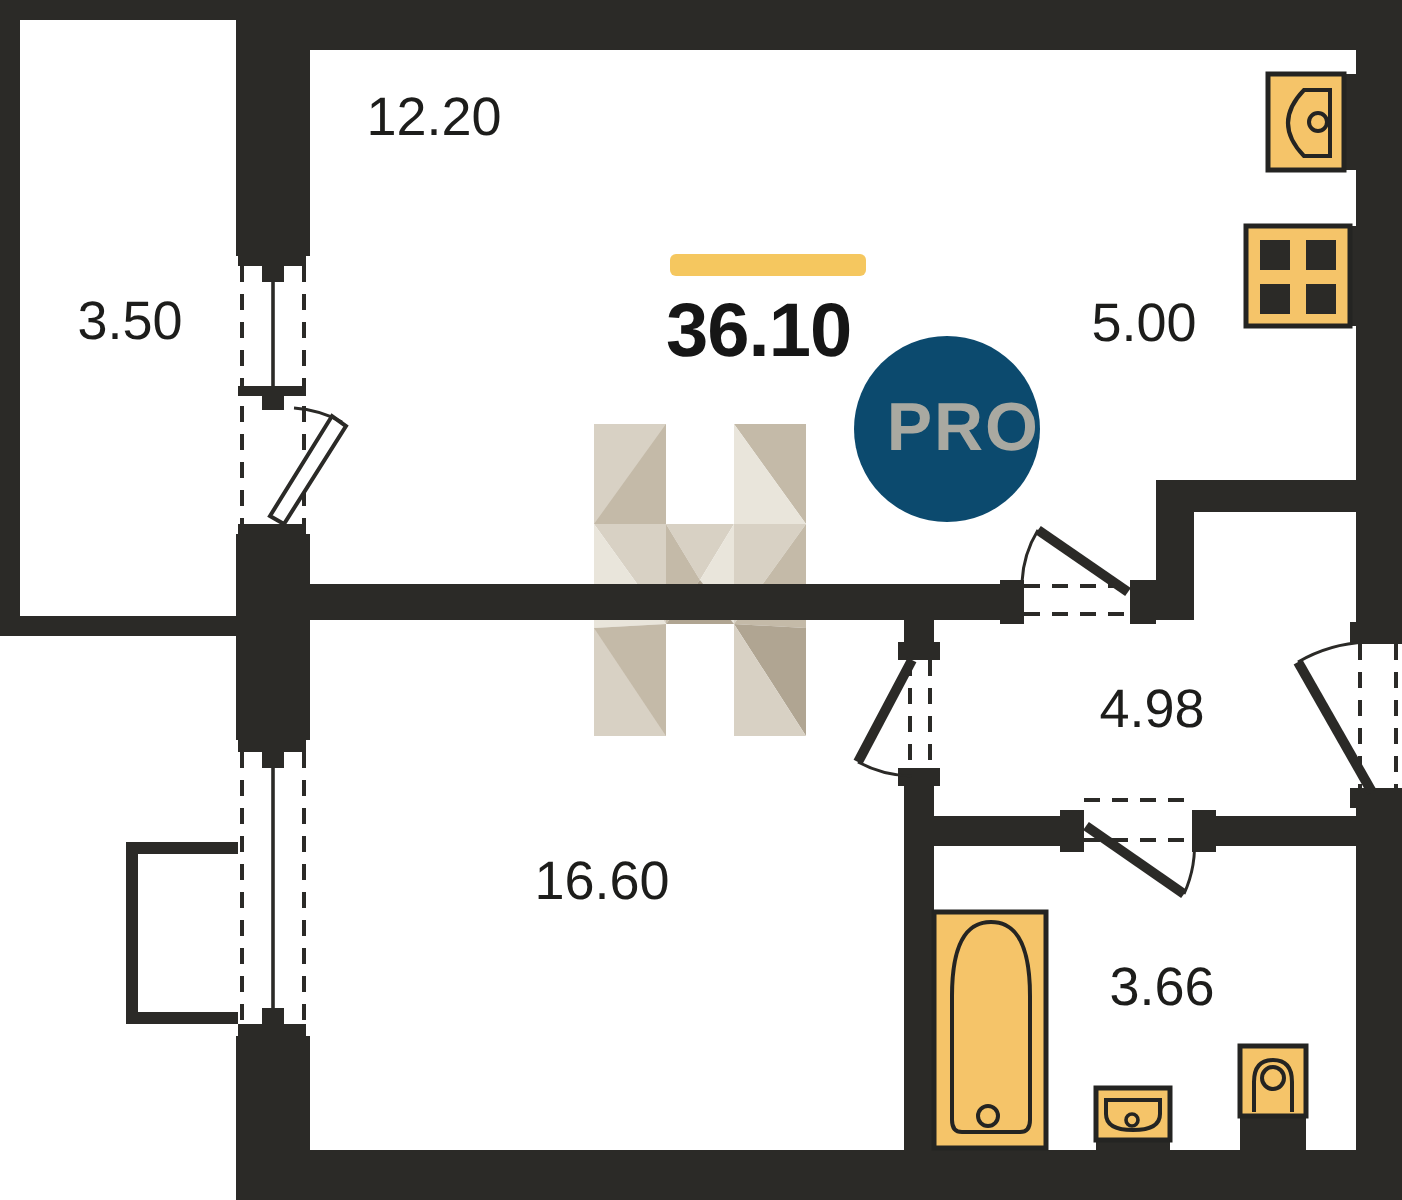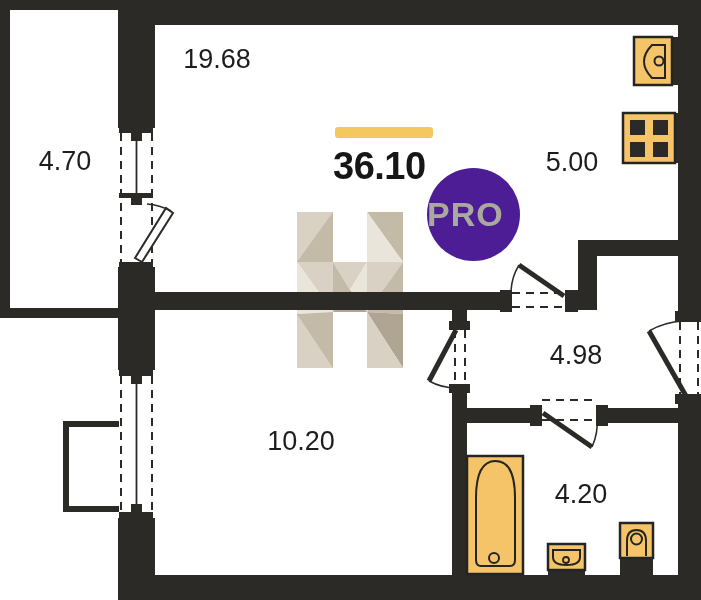--- a/index.html
+++ b/index.html
@@ -16,22 +16,22 @@
   .total-area{
     position:absolute;left:333px;top:145px;
     font-size:38px;font-weight:700;color:#161616;letter-spacing:-0.5px;
   }
   .accent-bar{
     position:absolute;left:335px;top:127px;width:98px;height:11px;
     background:#f5c75f;border-radius:3px;
   }
   .pro-badge{
     position:absolute;left:427px;top:168px;width:93px;height:93px;
-    background:#4c1d95;border-radius:50%;
-    display:flex;align-items:center;justify-content:flex-start;
+    background:#0c4a6e;border-radius:50%;
+    display:flex;align-items:center;justify-content:flex-end;
     font-size:34px;font-weight:700;color:#a9a9a1;letter-spacing:1px;
   }
 </style>
 </head>
 <body>
 
 <div class="plan-viewport">
 
 <svg width="701" height="600" viewBox="0 0 701 600">
 
@@ -182,20 +182,20 @@
     </g>
   </g>
 </svg>
 
   <div class="accent-bar"></div>
   <div class="total-area">36.10</div>
   <div class="pro-badge">
     <span>PRO</span>
   </div>
 
-  <div class="room-label" style="left:217px;top:59px">19.68</div>
-  <div class="room-label" style="left:65px;top:161px">4.70</div>
+  <div class="room-label" style="left:217px;top:59px">12.20</div>
+  <div class="room-label" style="left:65px;top:161px">3.50</div>
   <div class="room-label" style="left:572px;top:162px">5.00</div>
   <div class="room-label" style="left:576px;top:355px">4.98</div>
-  <div class="room-label" style="left:301px;top:441px">10.20</div>
-  <div class="room-label" style="left:581px;top:494px">4.20</div>
+  <div class="room-label" style="left:301px;top:441px">16.60</div>
+  <div class="room-label" style="left:581px;top:494px">3.66</div>
 
 </div>
 
 </body></html>

